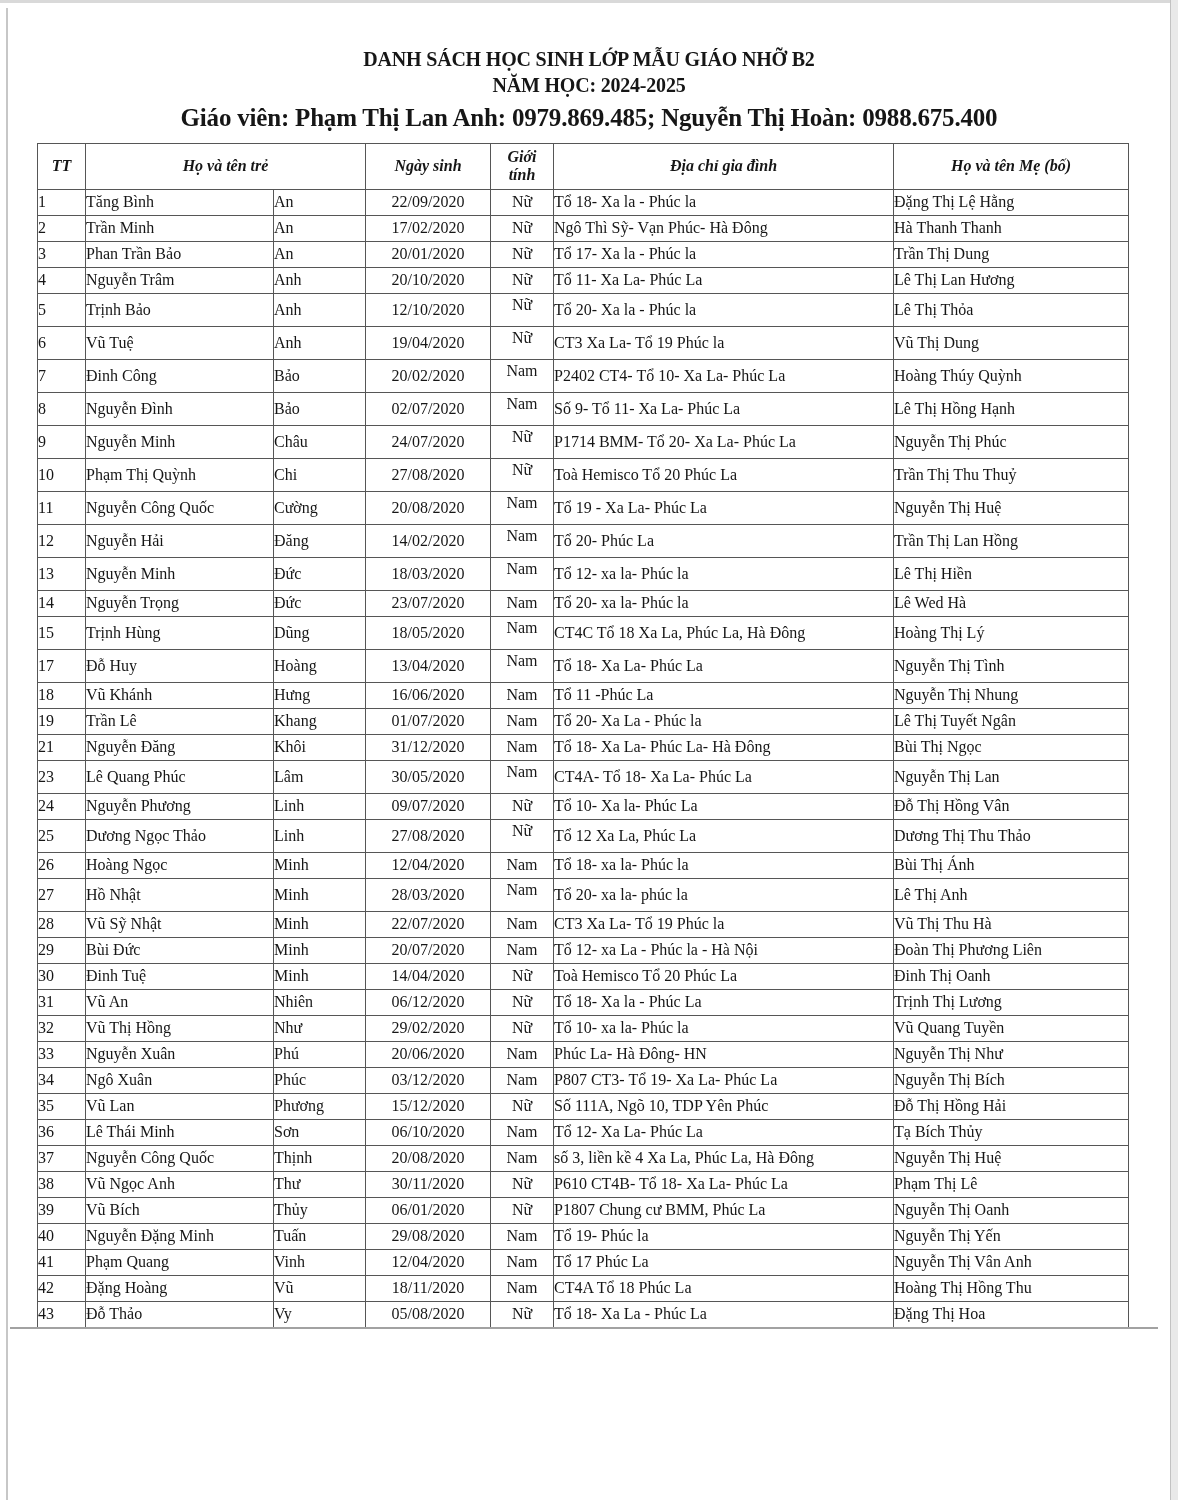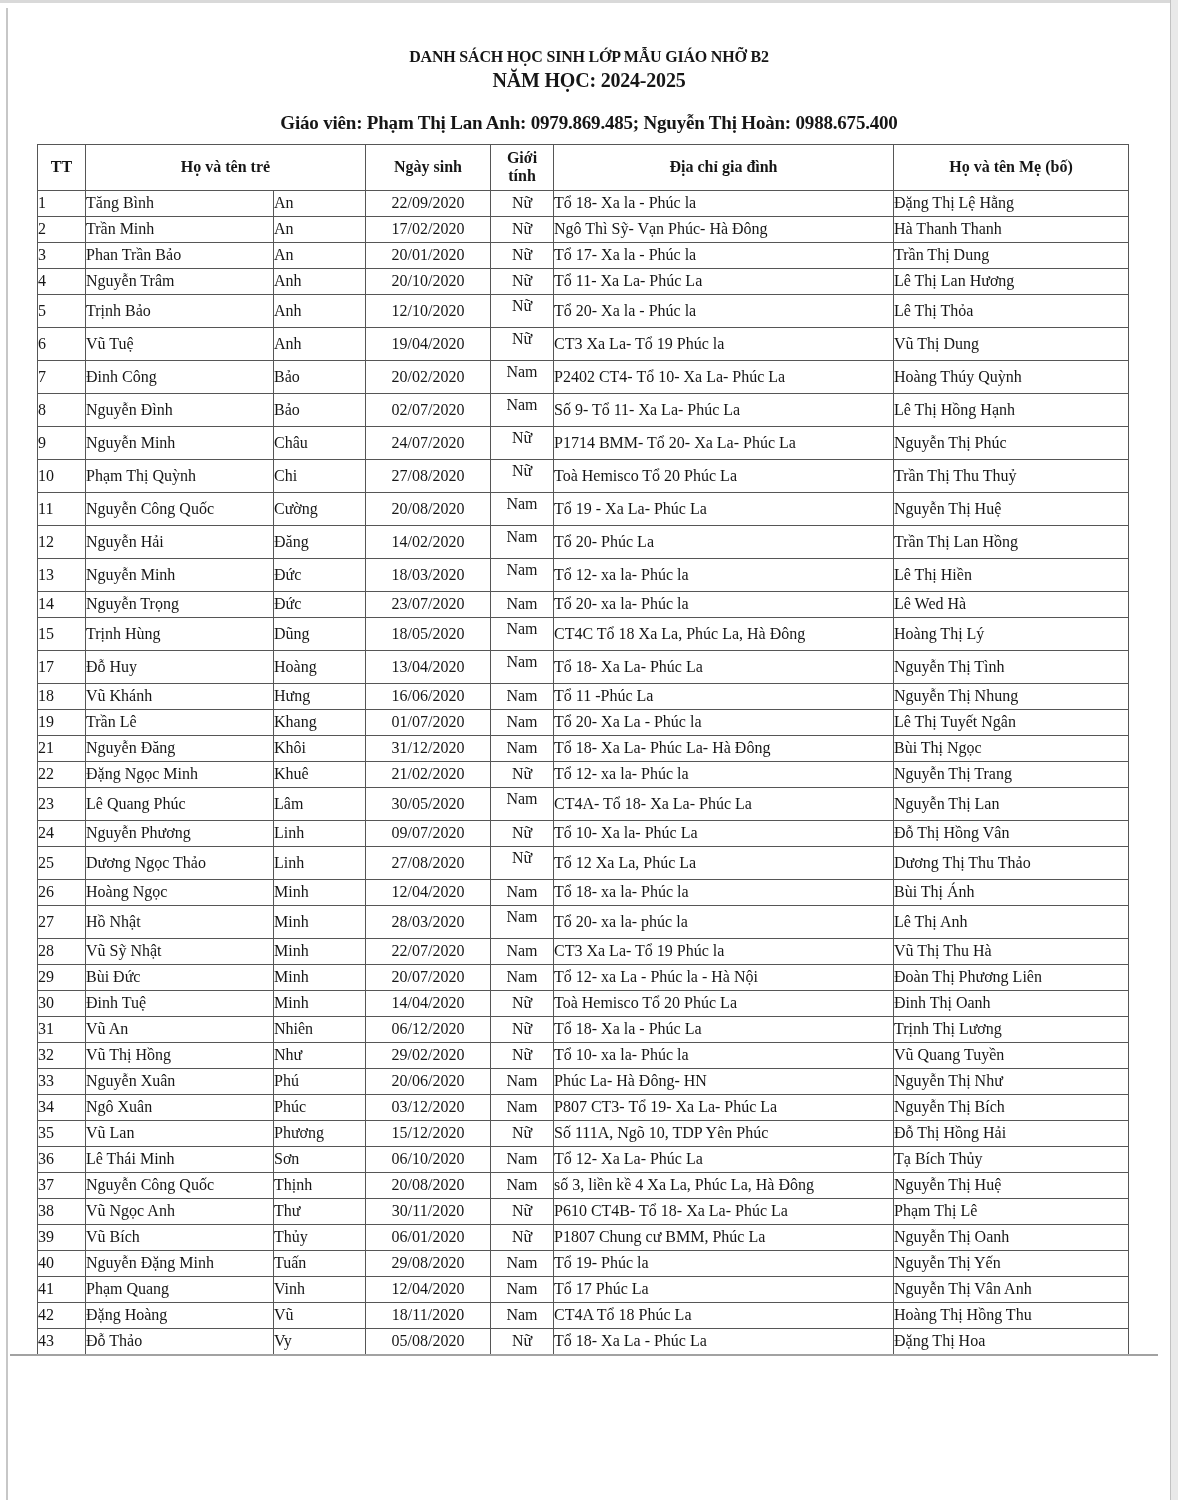--- a/index.html
+++ b/index.html
@@ -25,38 +25,38 @@
     position: absolute; top: 0; right: 0; width: 7px; height: 100%;
     background: #e9e9e9; border-left: 1px solid #c2c2c2;
   }
   .titles {
     padding-top: 46px;
     text-align: center;
     font-weight: bold;
     line-height: 1.32;
     letter-spacing: -0.2px;
   }
-  .title-1 { font-size: 16px; }
+  .title-1 { font-size: 20px; }
   .title-2 { font-size: 20px; }
-  .title-3 { font-size: 19px; margin-top: 16px; }
+  .title-3 { font-size: 25px; margin-top: 2px; }
   table.roster {
     margin: 9px 0 0 37px;
     border-collapse: collapse;
     table-layout: fixed;
     width: 1091px;
   }
   table.roster th, table.roster td {
     border: 1px solid #565656;
     overflow: hidden;
     white-space: nowrap;
     font-size: 16px;
     vertical-align: middle;
     padding: 0;
   }
-  table.roster thead tr { height: 46px; }
+  table.roster thead tr { height: 46px; font-style: italic; }
   table.roster th {
     font-weight: bold;
     text-align: center;
     white-space: normal;
     line-height: 1.15;
     padding: 2px 2px;
   }
   tr.short { height: 26px; }
   tr.tall  { height: 33px; }
   td.td-tt      { text-align: left; padding-left: 10px; }
@@ -272,29 +272,20 @@
       </tr>
       <tr class="short">
         <td class="td-tt">21</td>
         <td class="td-name1">Nguyễn Đăng</td>
         <td class="td-name2">Khôi</td>
         <td class="td-dob">31/12/2020</td>
         <td class="td-gender">Nam</td>
         <td class="td-address">Tổ 18- Xa La- Phúc La- Hà Đông</td>
         <td class="td-mother">Bùi Thị Ngọc</td>
       </tr>
-      <tr class="short">
-        <td class="td-tt">22</td>
-        <td class="td-name1">Đặng Ngọc Minh</td>
-        <td class="td-name2">Khuê</td>
-        <td class="td-dob">21/02/2020</td>
-        <td class="td-gender">Nữ</td>
-        <td class="td-address">Tổ 12- xa la- Phúc la</td>
-        <td class="td-mother">Nguyễn Thị Trang</td>
-      </tr>
       <tr class="tall">
         <td class="td-tt">23</td>
         <td class="td-name1">Lê Quang Phúc</td>
         <td class="td-name2">Lâm</td>
         <td class="td-dob">30/05/2020</td>
         <td class="td-gender">Nam</td>
         <td class="td-address">CT4A- Tổ 18- Xa La- Phúc La</td>
         <td class="td-mother">Nguyễn Thị Lan</td>
       </tr>
       <tr class="short">

